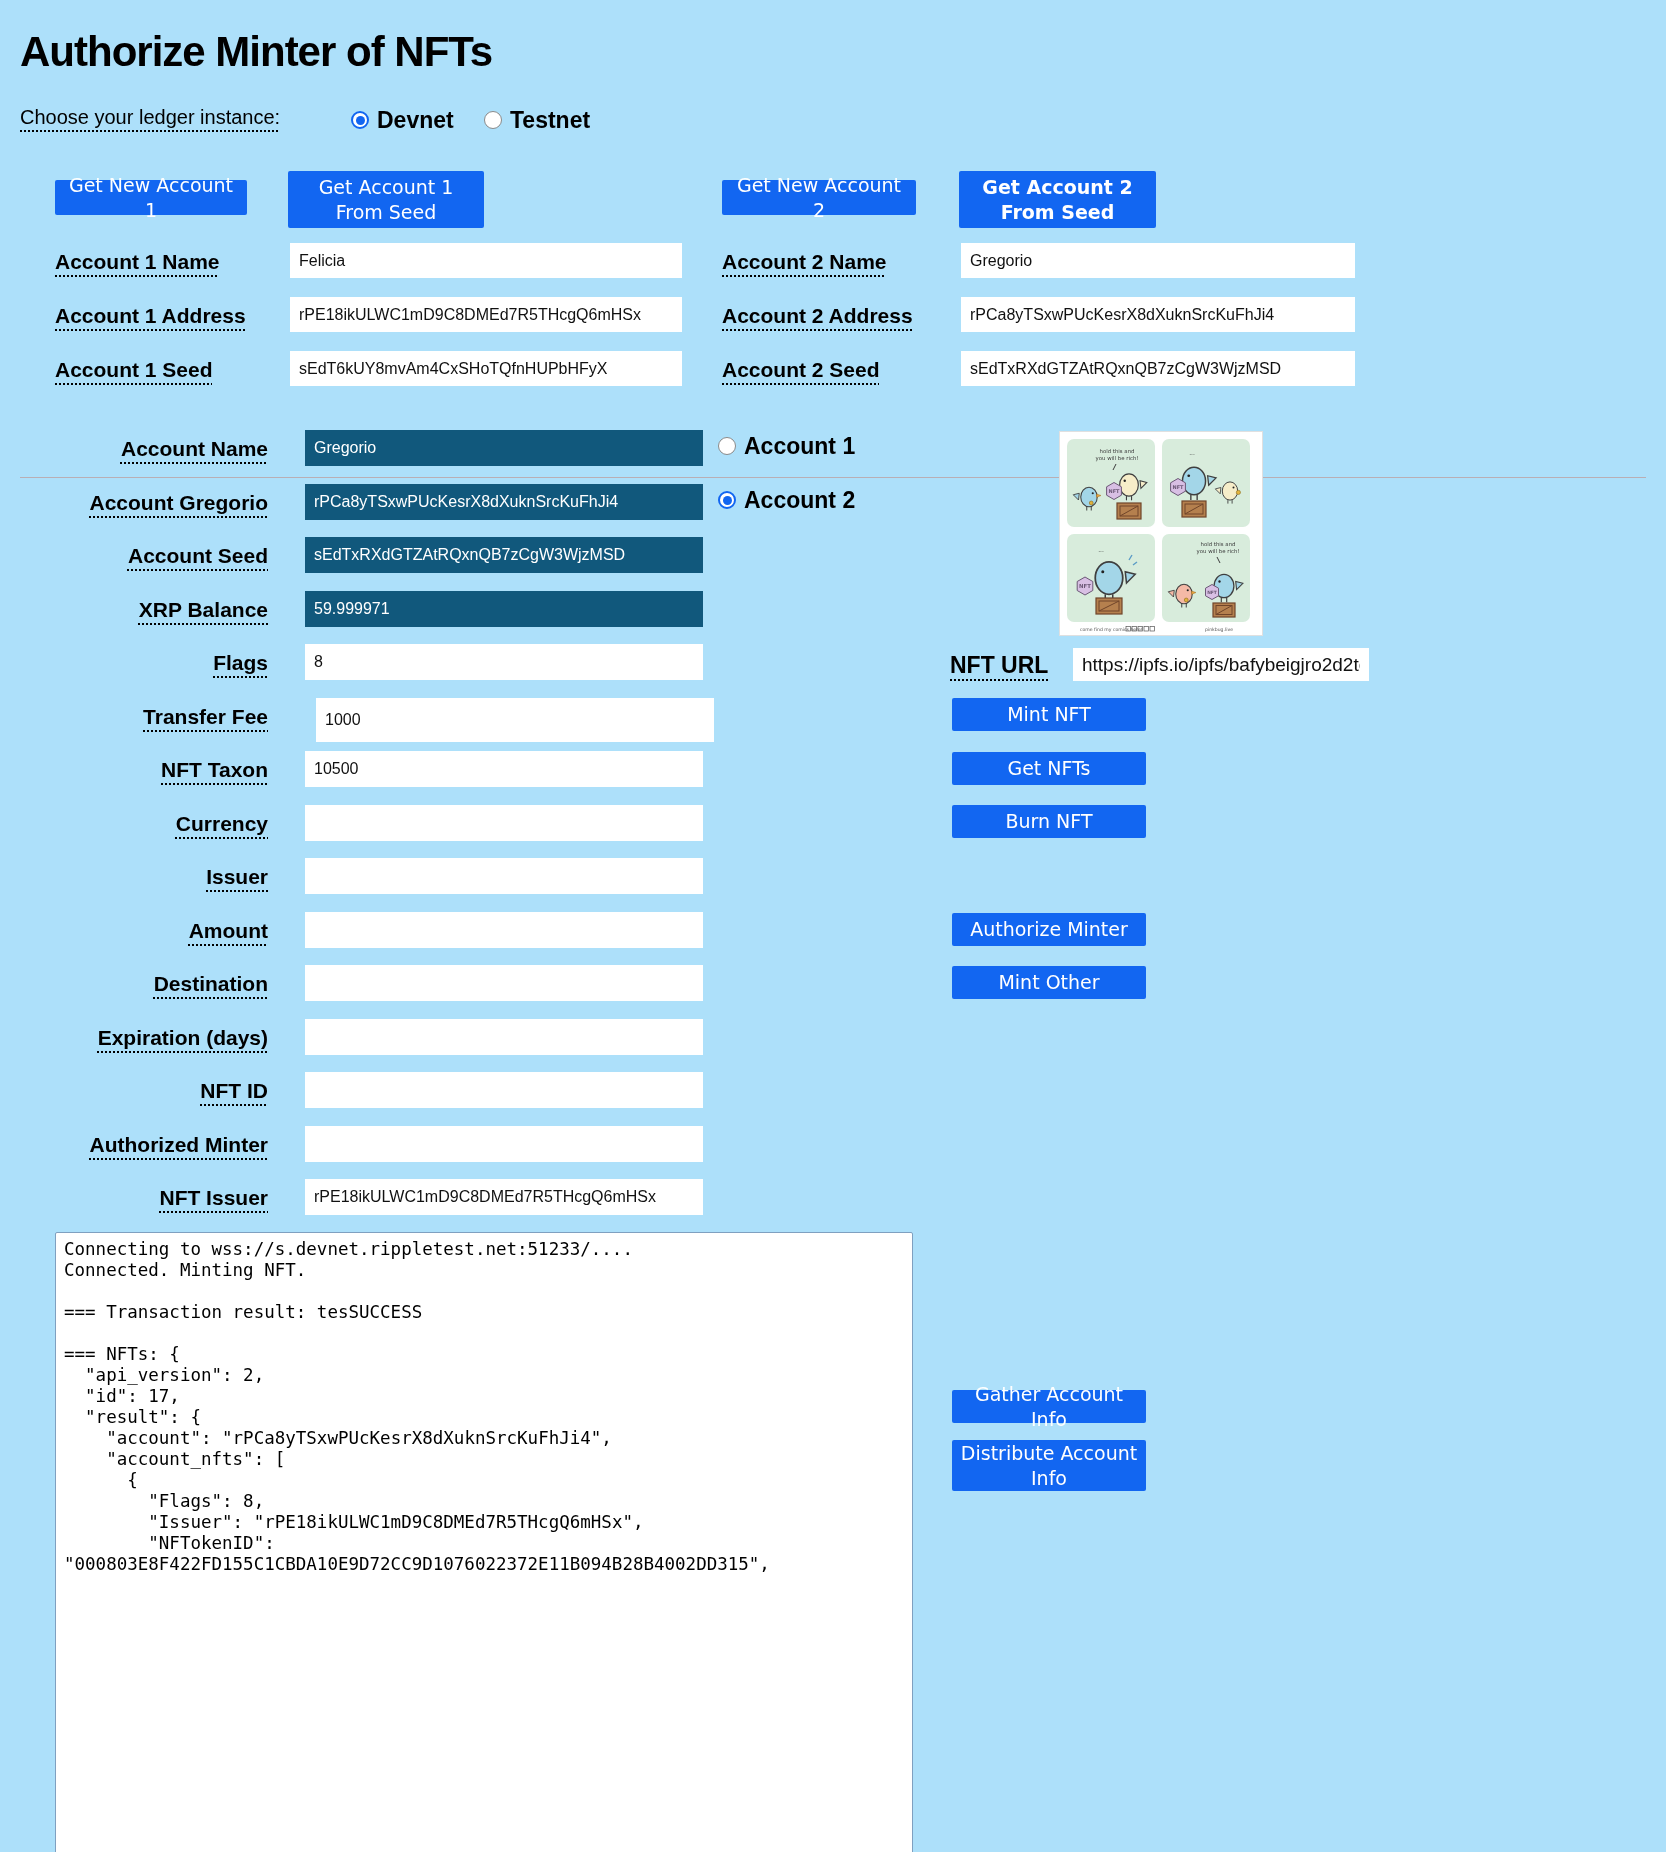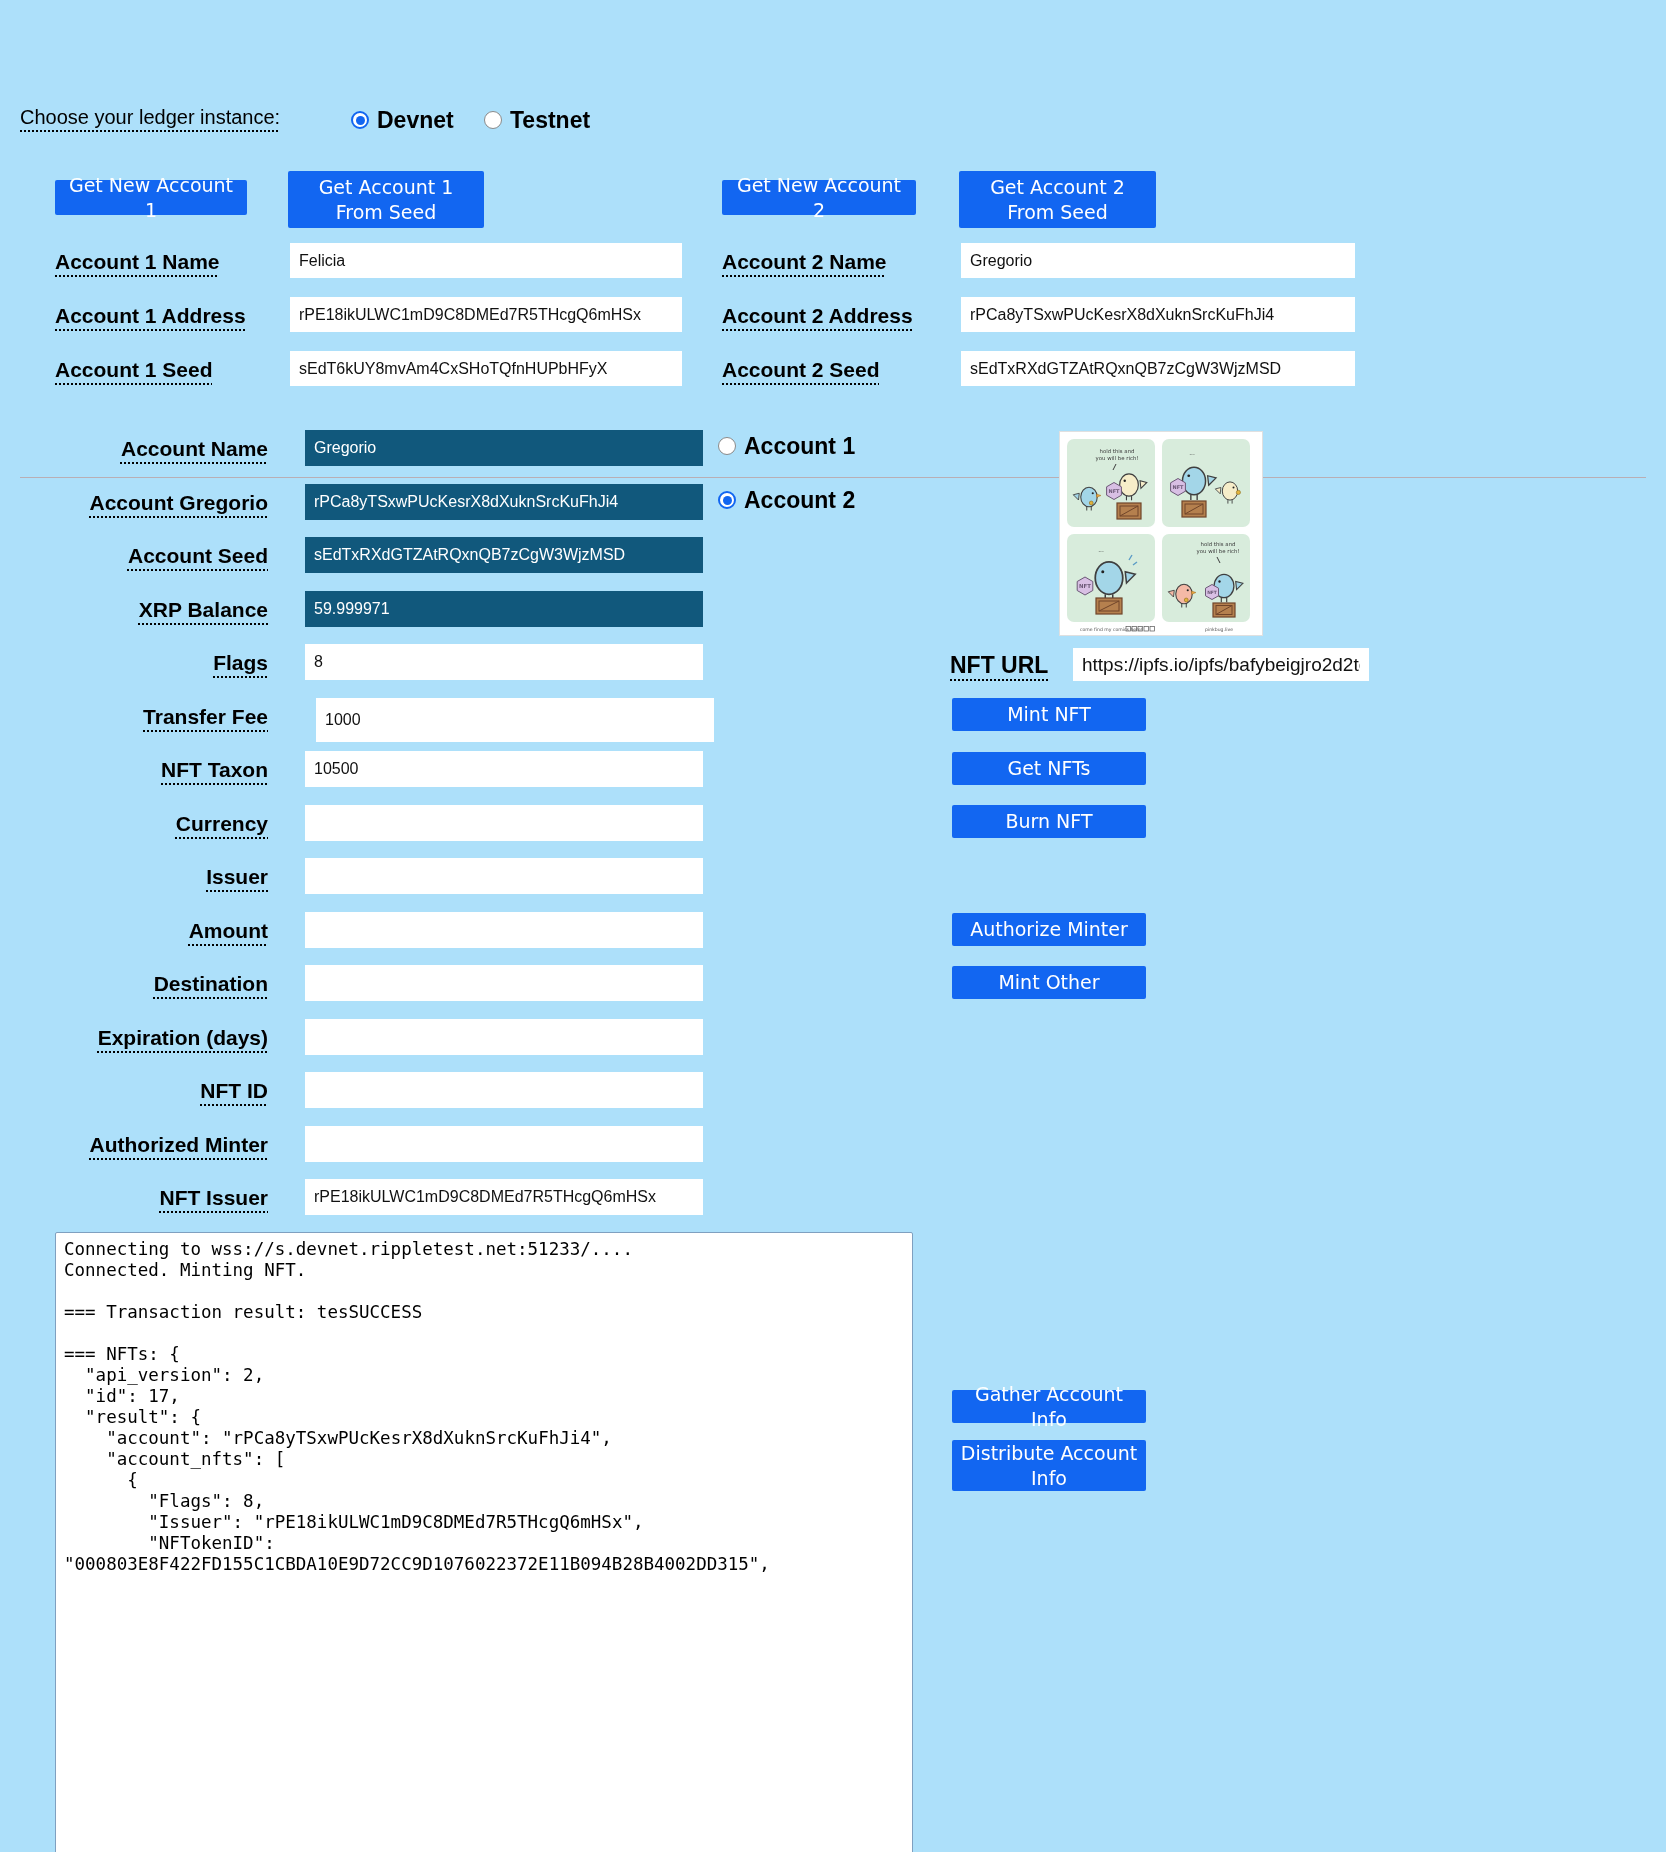--- a/index.html
+++ b/index.html
@@ -71,31 +71,32 @@
   #nft-image{
     position:absolute;left:1060px;top:432px;width:202px;height:203px;
     background:#fff;box-shadow:0 0 0 1px #e0e0e0;
   }
 </style>
 </head>
 <body>
 
 <div id="app">
 
+  <div class="abs title" style="left:20px;top:28px;">Authorize Minter of NFTs</div>
 
   <div class="lbl-plain" style="left:20px;top:106px;">Choose your ledger instance:</div>
   <span class="radio checked" style="left:351px;top:111px;"></span>
   <div class="radio-lbl" style="left:377px;top:107px;">Devnet</div>
   <span class="radio" style="left:484px;top:111px;"></span>
   <div class="radio-lbl" style="left:510px;top:107px;">Testnet</div>
 
   <button class="btn" style="left:55px;top:180px;width:192px;height:35px;">Get New Account 1</button>
   <button class="btn" style="left:288px;top:171px;width:196px;height:57px;">Get Account 1 From Seed</button>
   <button class="btn" style="left:722px;top:180px;width:194px;height:35px;">Get New Account 2</button>
-  <button class="btn" style="left:959px;top:171px;width:197px;height:57px;">Get Account 2 From Seed</button>
+  <button class="btn" style="left:959px;top:171px;width:197px;height:57px;font-weight:bold;">Get Account 2 From Seed</button>
 
   <div class="lbl" style="left:55px;top:250px;">Account 1 Name</div>
   <input class="inp" style="left: 290px; top: 243px; width: 392px; height: 35px;" value="Felicia">
   <div class="lbl" style="left:55px;top:304px;">Account 1 Address</div>
   <input class="inp" style="left: 290px; top: 297px; width: 392px; height: 35px;" value="rPE18ikULWC1mD9C8DMEd7R5THcgQ6mHSx">
   <div class="lbl" style="left:55px;top:358px;">Account 1 Seed</div>
   <input class="inp" style="left: 290px; top: 351px; width: 392px; height: 35px;" value="sEdT6kUY8mvAm4CxSHoTQfnHUPbHFyX">
 
   <div class="lbl" style="left:722px;top:250px;">Account 2 Name</div>
   <input class="inp" style="left: 961px; top: 243px; width: 394px; height: 35px;" value="Gregorio">

